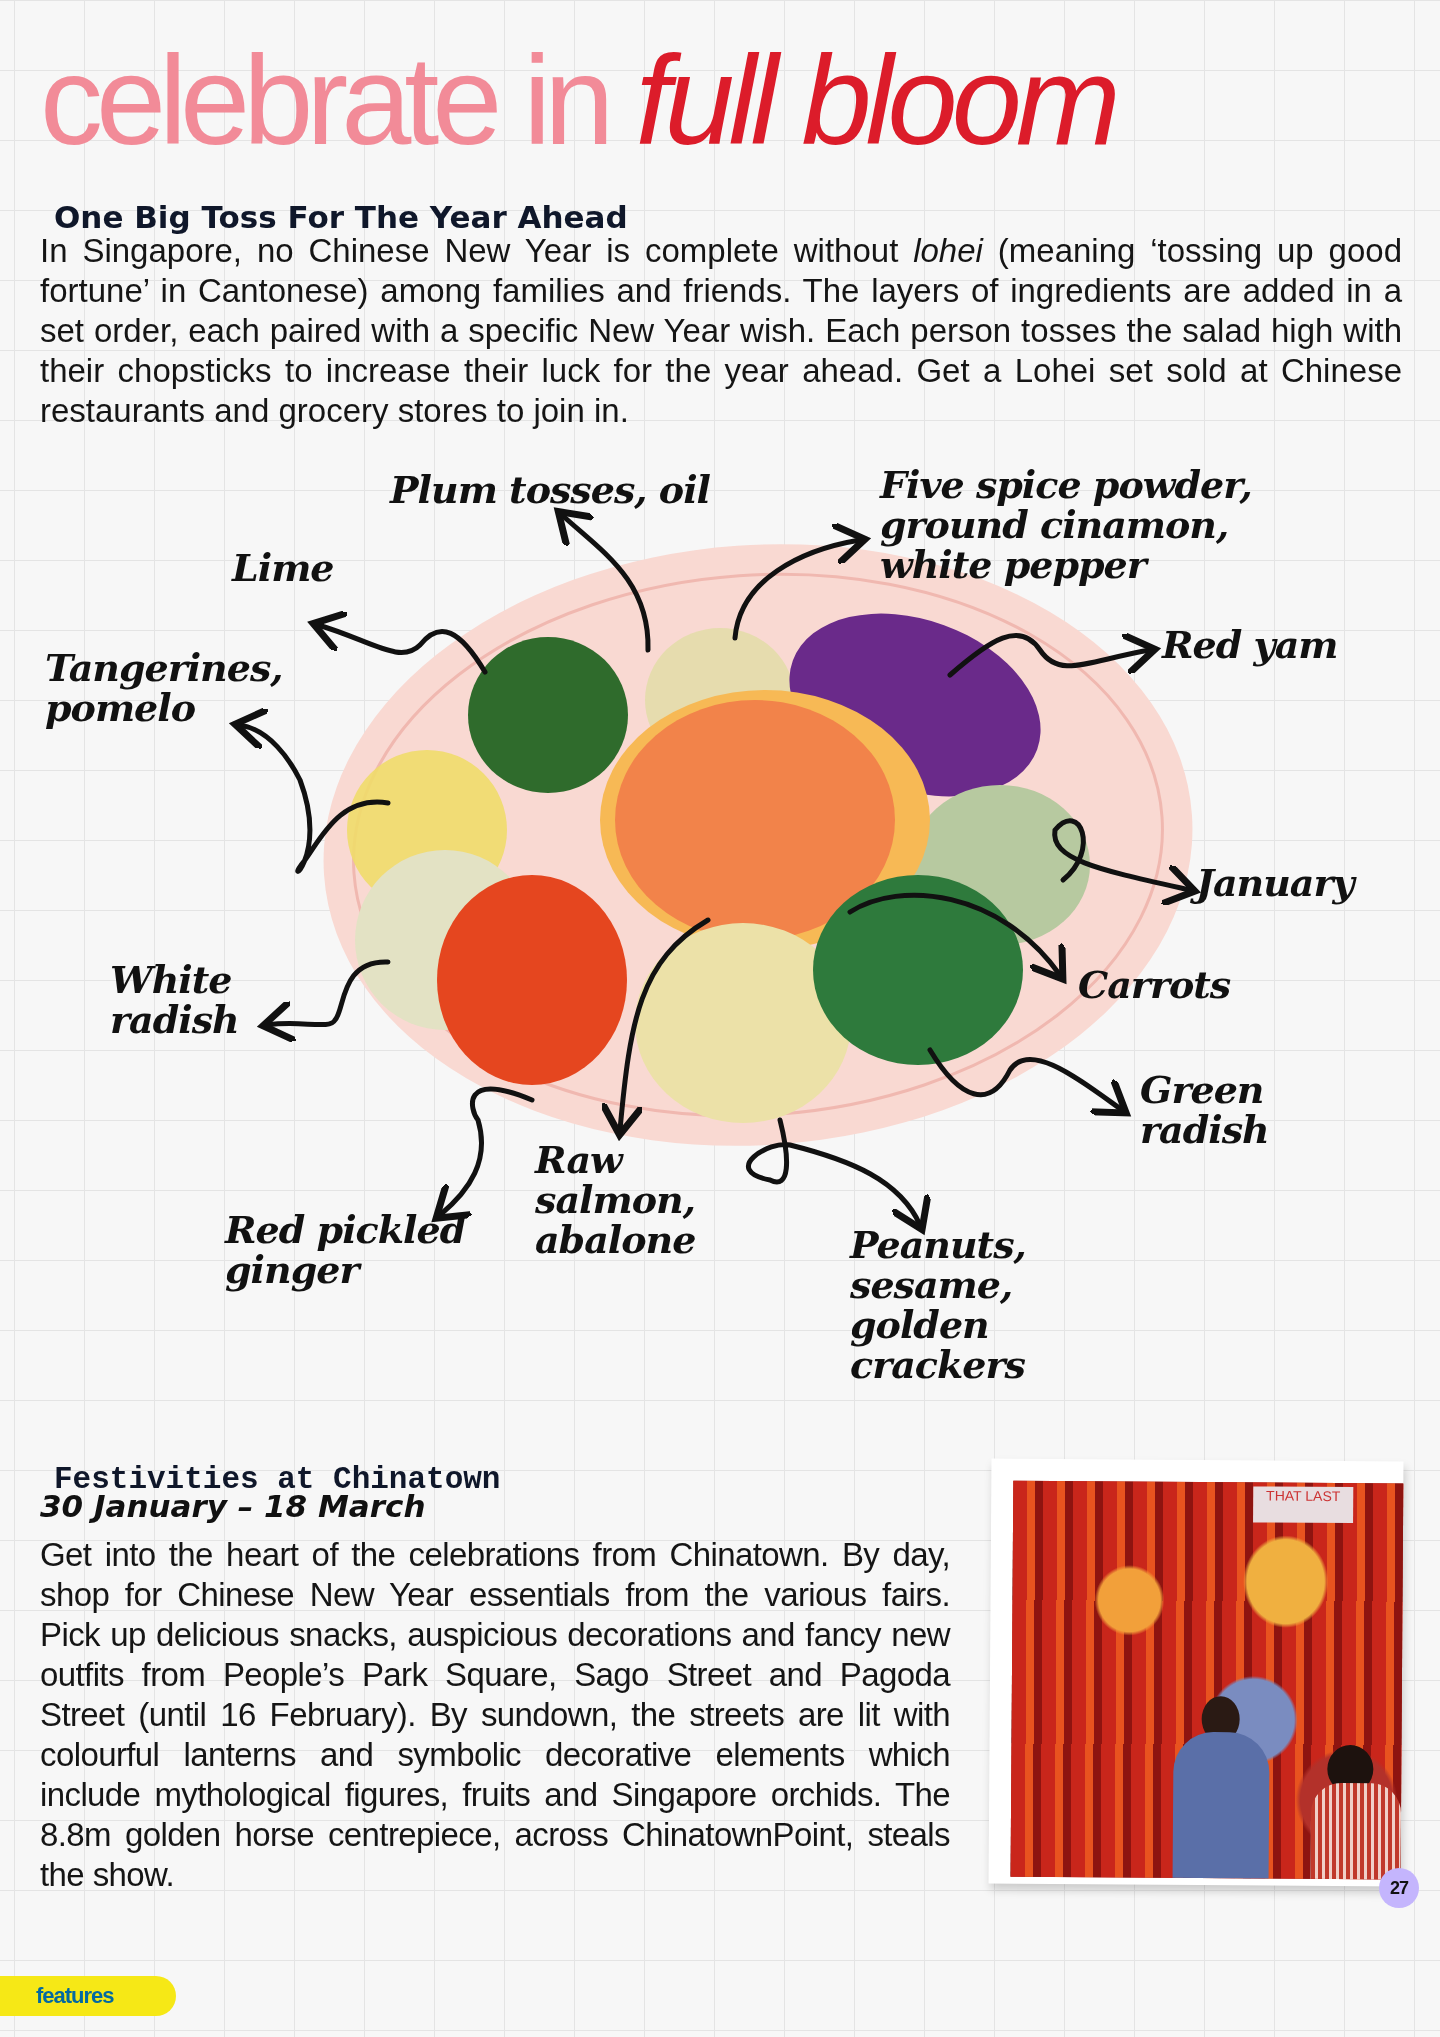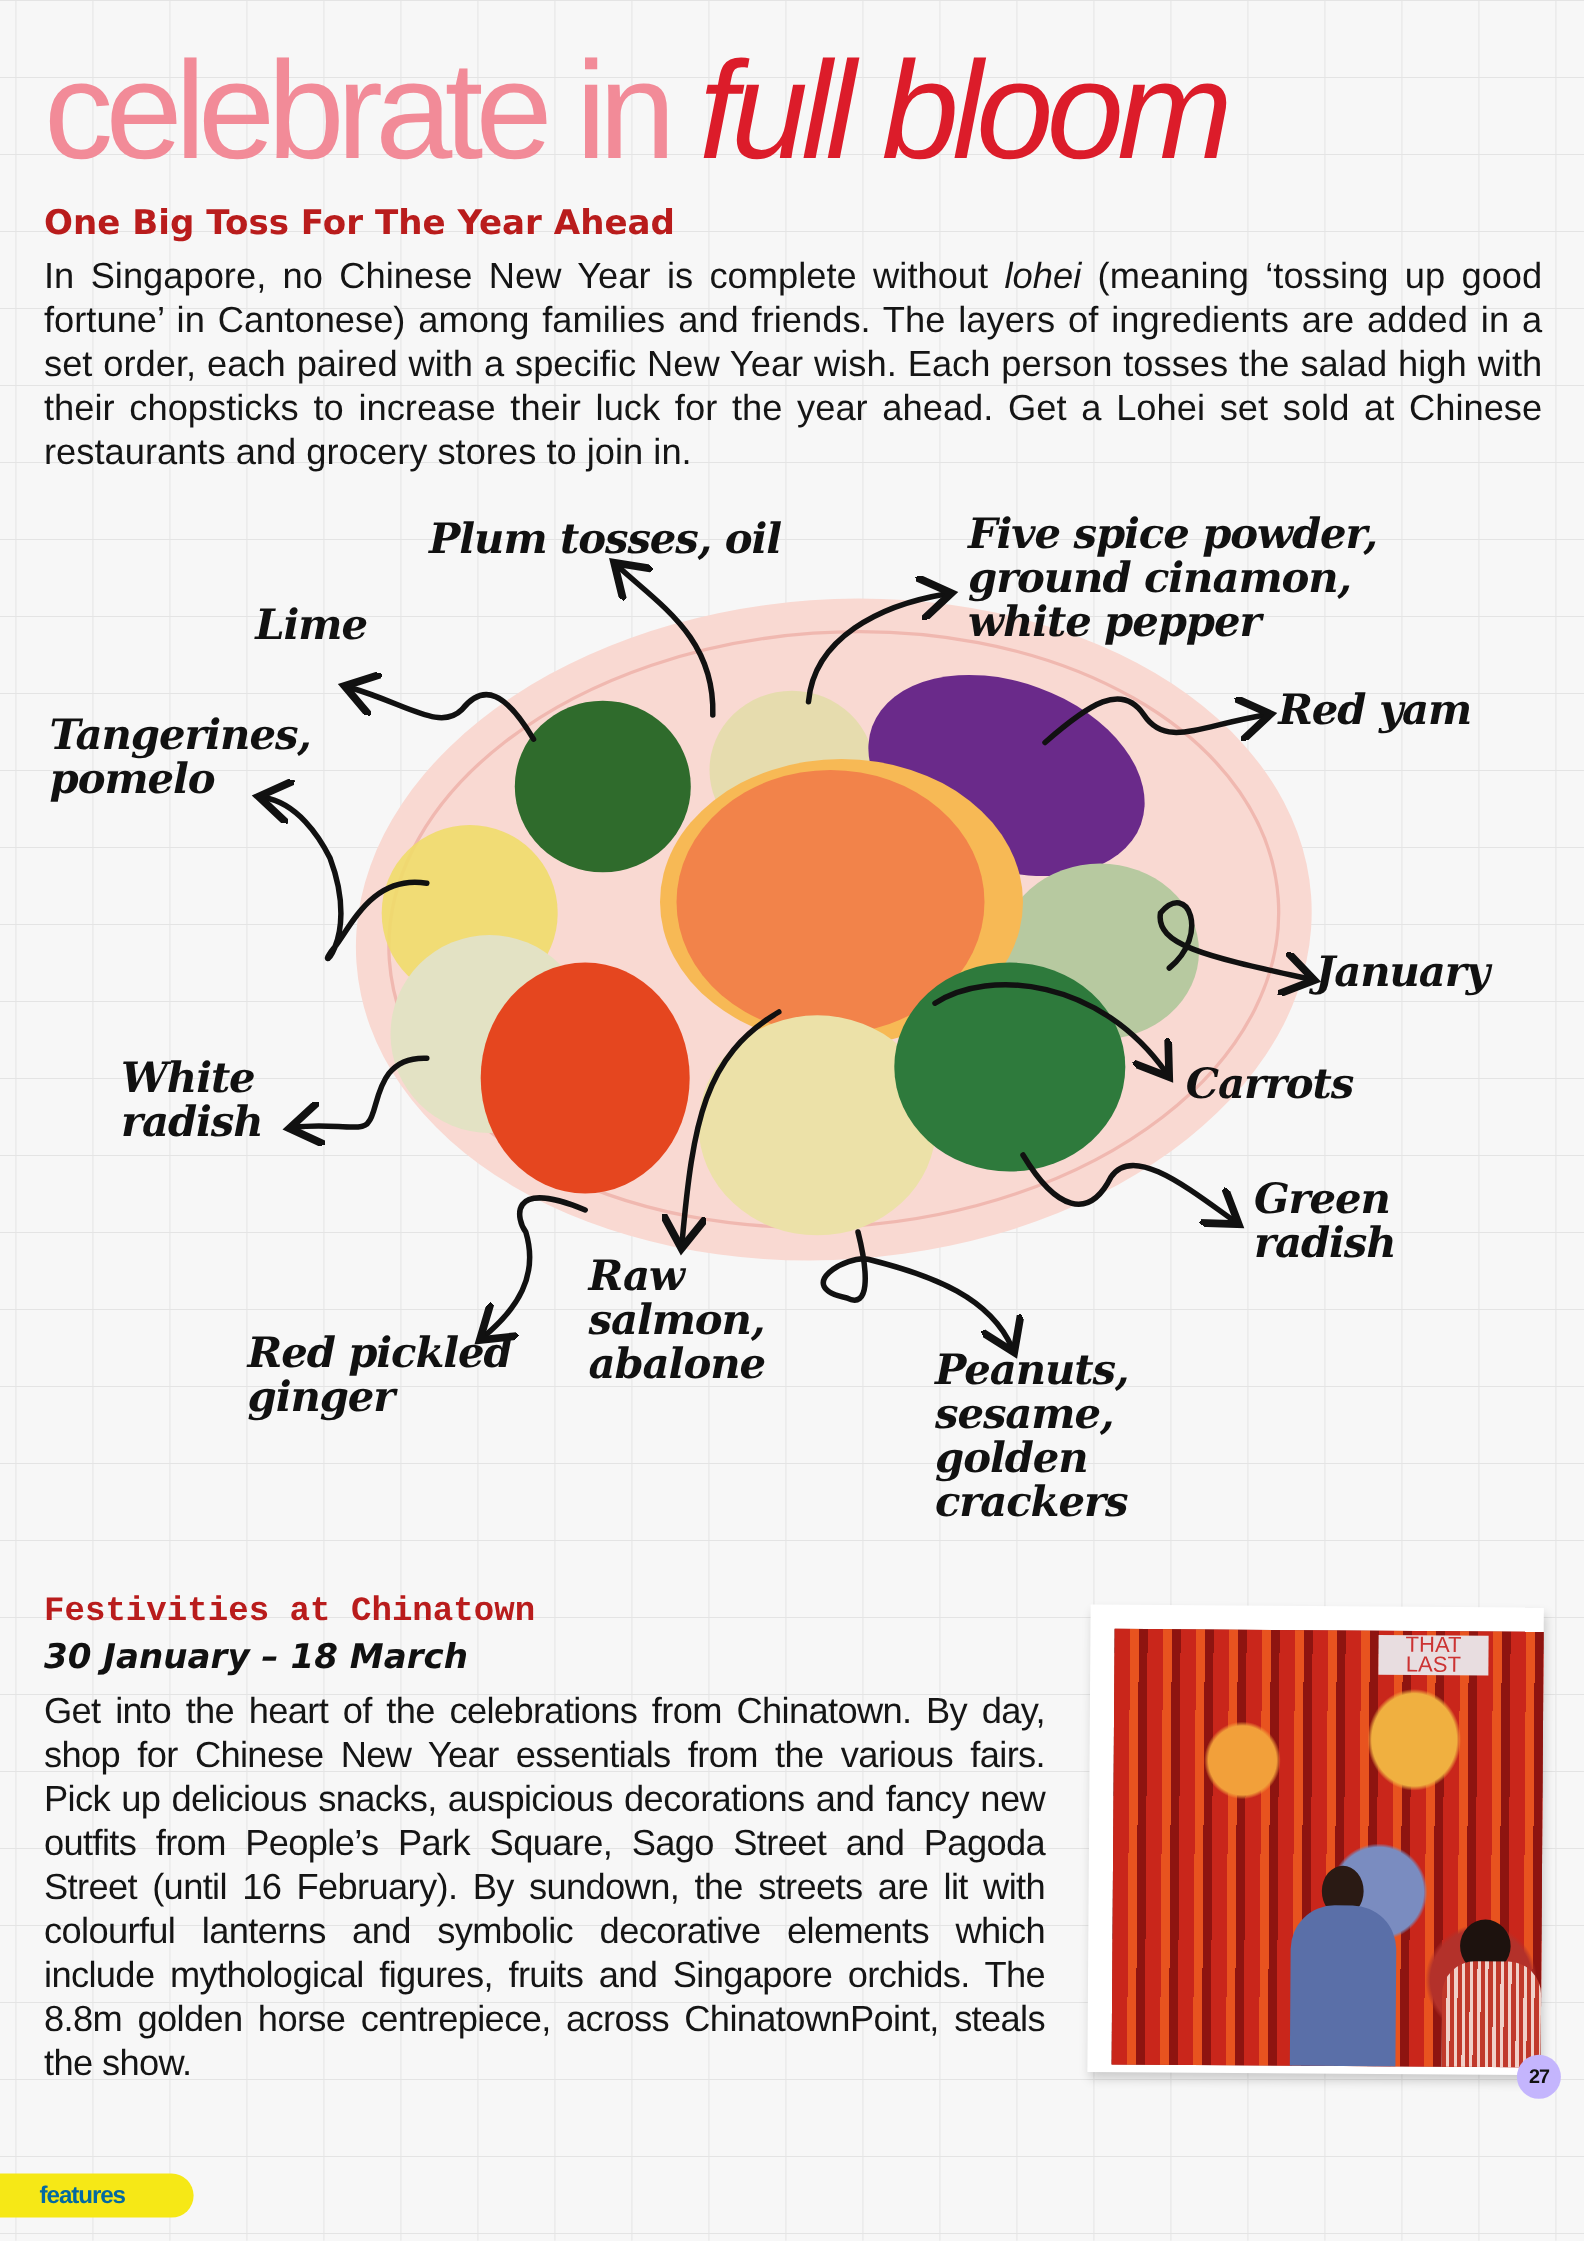--- a/index.html
+++ b/index.html
@@ -14,22 +14,22 @@
       font-family: "Liberation Sans", sans-serif;
       color: #111;
     }
     .headline {
       position: absolute; left: 40px; top: 38px; margin: 0;
       font-size: 126px; line-height: 1; letter-spacing: -7px; white-space: nowrap;
     }
     .headline .light { color: #f28b98; font-weight: 400; }
     .headline .bold { color: #dc1c2a; font-weight: 400; font-style: italic; letter-spacing: -6px; }
     .h2 {
-      position: absolute; left: 40px; margin: 0;
-      font-family: "DejaVu Sans", sans-serif; font-weight: 700; font-size: 31px; color: #b91c1c;
+      position: absolute; left: 40px; margin: 14px;
+      font-family: "DejaVu Sans", sans-serif; font-weight: 700; font-size: 31px; color: #0f172a;
     }
     .para {
       position: absolute; left: 40px; margin: 0;
       font-size: 33px; line-height: 40px; color: #151515; text-align: justify;
     }
     .para em { font-style: italic; }
     .section1-title { top: 185px; }
     .section1-body { top: 231px; width: 1362px; }
     .diagram { position: absolute; left: 0; top: 440px; width: 1440px; height: 980px; }
     .diagram svg { position: absolute; left: 0; top: 0; }
@@ -56,21 +56,21 @@
         radial-gradient(circle at 62% 60%, #7a8cc0 0 12%, transparent 13%),
         radial-gradient(circle at 86% 80%, #b3312a 0 10%, transparent 11%),
         radial-gradient(ellipse at 30% 30%, #f2a03a 0 8%, transparent 9%),
         radial-gradient(ellipse at 70% 25%, #f0b040 0 10%, transparent 11%),
         repeating-linear-gradient(90deg, #c9261b 0 14px, #e8531f 14px 22px, #8e1410 22px 30px),
         #a0190f;
       overflow: hidden;
     }
     .photo .sign {
       position: absolute; left: 240px; top: 4px; width: 100px; height: 36px;
-      background: #e8dde0; color: #c33; font-size: 20px; text-align: center; line-height: 18px;
+      background: #e8dde0; color: #c33; font-size: 14px; text-align: center; line-height: 18px;
       font-family: "Liberation Sans", sans-serif;
     }
     .photo .person1 {
       position: absolute; left: 162px; top: 250px; width: 96px; height: 150px;
       background: #5a6fa8; border-radius: 40px 40px 0 0;
     }
     .photo .person1-head {
       position: absolute; left: 190px; top: 214px; width: 38px; height: 46px;
       background: #2a1a14; border-radius: 50%;
     }

